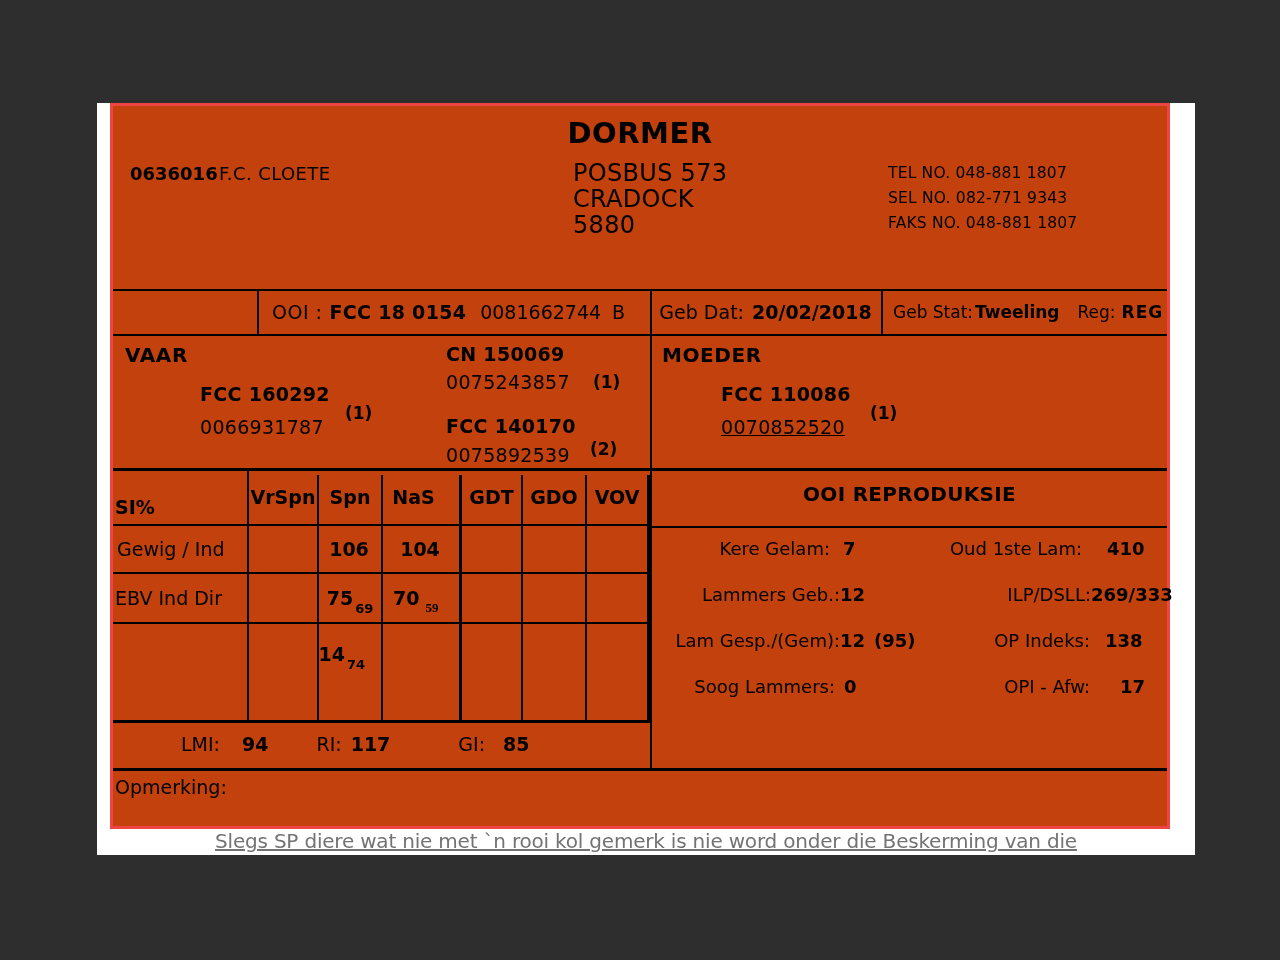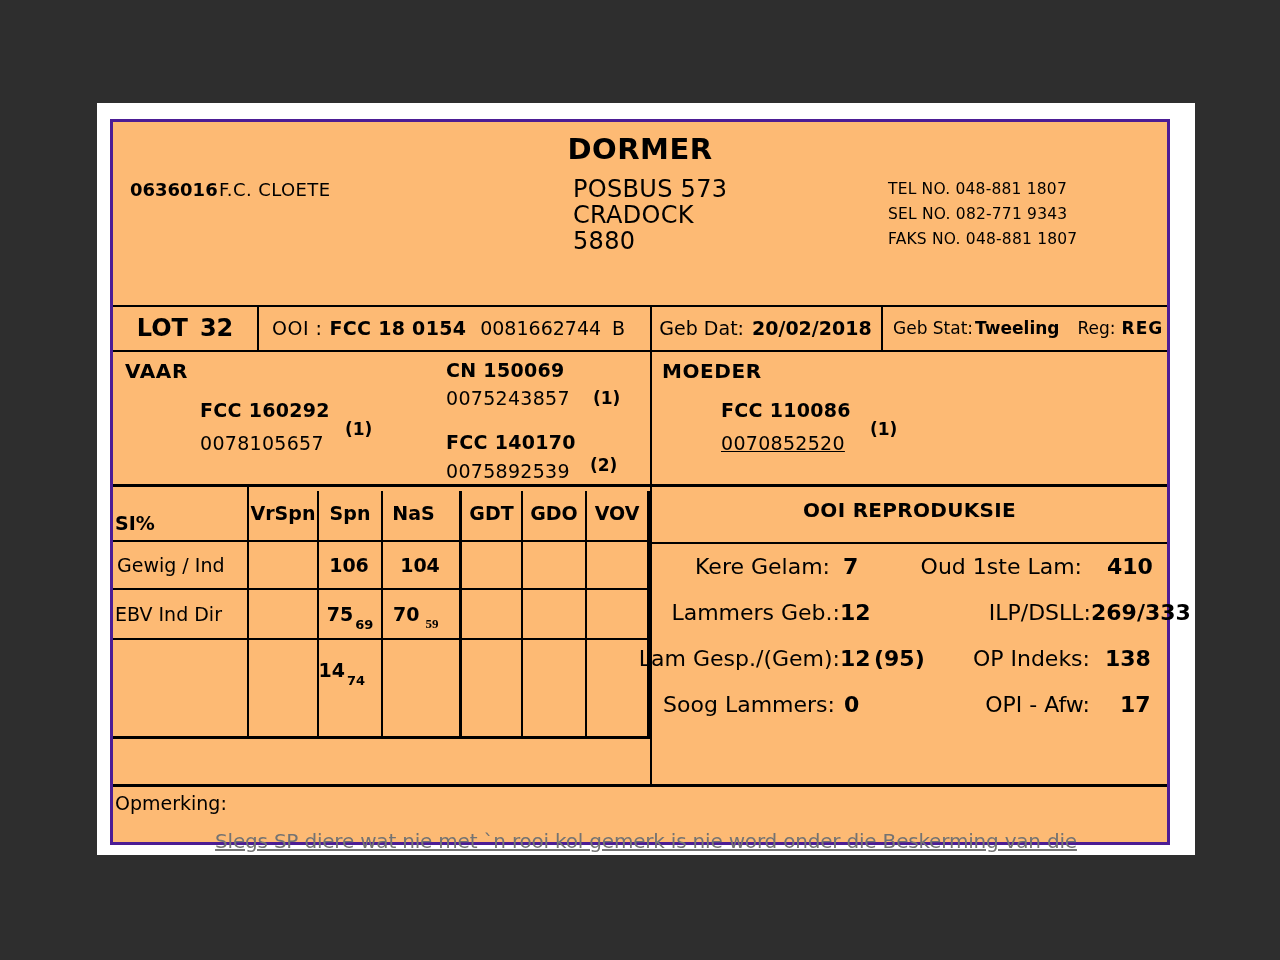--- a/index.html
+++ b/index.html
@@ -20,25 +20,25 @@
     top: 103px;
     width: 1098px;
     height: 752px;
     background: #ffffff;
   }
 
   
   #card {
     position: absolute;
     left: 13px;
-    top: 16px;
+    top: 0px;
     width: 1060px;
     height: 726px;
-    border: 3px solid #4c1d95;
-    background: #fdba74;
+    border: 3px solid #ef4444;
+    background: #c2410c;
   }
 
   .rowline { position: absolute; left: 0; width: 100%; border-top: 2px solid #000; }
   .vline   { position: absolute; border-left: 2px solid #000; }
   .vline-thick { position: absolute; border-left: 3px solid #000; }
 
   
   #hdr { position: absolute; left: 0; top: 0; width: 100%; height: 183px; }
 
   #brand {
@@ -113,21 +113,21 @@
             display: flex; align-items: center; font-size: 19px; }
   #lmirow .k { }
   #lmirow .v { font-weight: bold; }
 
   
   #repro { position: absolute; left: 539px; top: 364px; right: 0; height: 298px; }
   #repro-title {
     position: absolute; left: 0; top: 12px; width: 100%;
     text-align: center; font-size: 20px; font-weight: bold; letter-spacing: .3px;
   }
-  .rr { position: absolute; width: 100%; height: 46px; font-size: 22px; }
+  .rr { position: absolute; width: 100%; height: 46px; font-size: 18px; }
   .rk { position: absolute; text-align: right; }
   .rv { position: absolute; font-weight: bold; }
 
   
   #opm { position: absolute; left: 0; top: 662px; width: 100%; bottom: 0; }
   #opm-lbl { position: absolute; left: 2px; top: 8px; font-size: 19px; }
 
   
   #footer {
     position: absolute; left: 0; top: 726px; width: 1098px; height: 26px;
@@ -157,24 +157,20 @@
         <div>FAKS NO. 048-881 1807</div>
       </div>
     </div>
 
     <div class="rowline" style="top:183px;"></div>
     <div id="lotrow">
       <div class="vline" style="left:144px; top:0; height:45px;"></div>
       <div class="vline" style="left:537px; top:0; height:45px;"></div>
       <div class="vline" style="left:768px; top:0; height:45px;"></div>
 
-      <div id="lot">
-        <span>LOT</span>
-        <span class="lotnum">32</span>
-      </div>
 
       <div id="ooi">
         <span class="lbl">OOI :</span>
         <span class="tag">FCC 18 0154</span>
         <span class="num">0081662744</span>
         <span class="sfx">B</span>
       </div>
 
       <div id="gebdat">
         <span>Geb Dat:</span>
@@ -188,21 +184,21 @@
         <span class="regval">REG</span>
       </div>
     </div>
 
     <div class="rowline" style="top:228px;"></div>
     <div id="ped">
       <div class="vline" style="left:537px; top:0; height:134px;"></div>
 
       <div class="pedtitle" style="left:12px; top:9px;">VAAR</div>
       <div class="ani-name" style="left:87px; top:49px;">FCC 160292</div>
-      <div class="ani-num" style="left:87px; top:82px;">0078105657</div>
+      <div class="ani-num" style="left:87px; top:82px;">0066931787</div>
       <div class="ani-par" style="left:232px; top:69px;">(1)</div>
 
       <div class="ani-name" style="left:333px; top:9px;">CN  150069</div>
       <div class="ani-num" style="left:333px; top:37px;">0075243857</div>
       <div class="ani-par" style="left:480px; top:38px;">(1)</div>
 
       <div class="ani-name" style="left:333px; top:81px;">FCC 140170</div>
       <div class="ani-num" style="left:333px; top:110px;">0075892539</div>
       <div class="ani-par" style="left:477px; top:105px;">(2)</div>
 
@@ -299,20 +295,28 @@
         <span></span>
       </div>
       <div class="cell val" style="left:410px; top:160px; width:62px; height:48px;">
         <span></span>
       </div>
       <div class="cell val" style="left:474px; top:160px; width:60px; height:48px;">
         <span></span>
       </div>
     </div>
 
+    <div id="lmirow">
+      <span class="k" style="margin-left:68px;">LMI:</span>
+      <span class="v" style="margin-left:22px;">94</span>
+      <span class="k" style="margin-left:48px;">RI:</span>
+      <span class="v" style="margin-left:9px;">117</span>
+      <span class="k" style="margin-left:68px;">GI:</span>
+      <span class="v" style="margin-left:18px;">85</span>
+    </div>
 
     <div id="repro">
       <div class="rowline" style="top:56px;"></div>
       <div id="repro-title">OOI REPRODUKSIE</div>
 
       <div class="rr" style="top:68px;">
         <span class="rk" style="left:18px;  top:0; width:160px;">Kere Gelam:</span>
         <span class="rv" style="left:191px; top:0;">7</span>
         <span class="rk" style="left:250px; top:0; width:180px;">Oud 1ste Lam:</span>
         <span class="rv" style="left:455px; top:0;">410</span>

